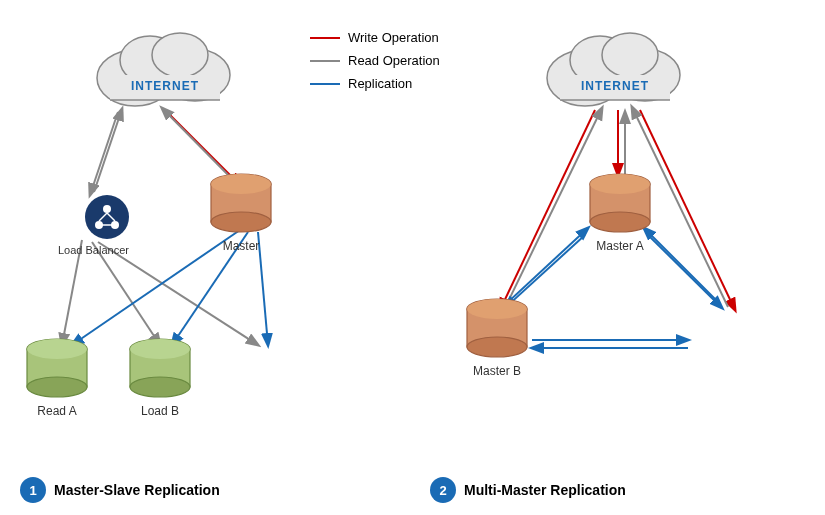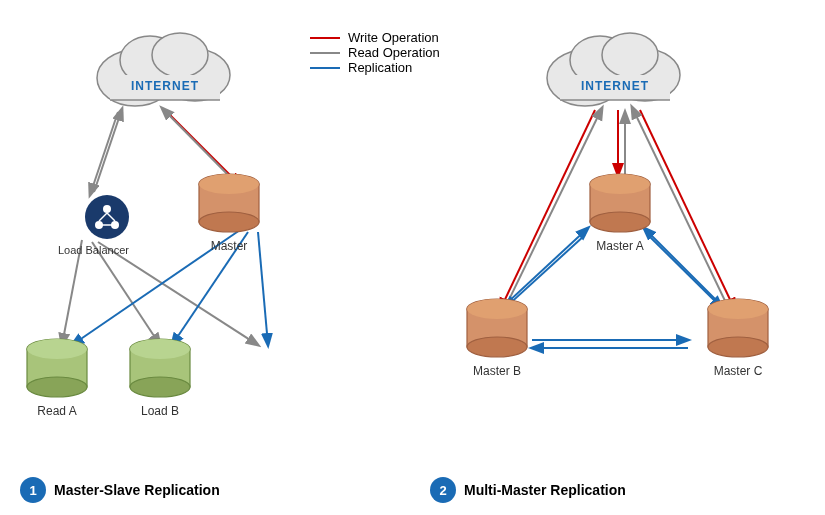--- a/index.html
+++ b/index.html
@@ -33,20 +33,21 @@
       position: relative;
     }
 
     
     .legend {
       position: absolute;
       top: 30px;
       left: 310px;
       display: flex;
       flex-direction: column;
+      gap: 8px;
       z-index: 10;
     }
     .legend-item {
       display: flex;
       align-items: center;
       gap: 8px;
       font-size: 13px;
     }
     .legend-line {
       width: 30px;
@@ -208,21 +209,21 @@
           <circle cx="22" cy="22" r="4" fill="#fff"></circle>
           <line x1="14" y1="10" x2="6" y2="18" stroke="#fff" stroke-width="1.5"></line>
           <line x1="14" y1="10" x2="22" y2="18" stroke="#fff" stroke-width="1.5"></line>
           <line x1="6" y1="22" x2="22" y2="22" stroke="#fff" stroke-width="1.5"></line>
         </svg>
       </div>
       <div class="lb-label">Load
 Balancer</div>
     </div>
 
-    <div class="db-node" style="left:194px; top:170px;">
+    <div class="db-node" style="left:206px; top:170px;">
       <svg width="70" height="65" viewBox="0 0 70 65">
         <ellipse cx="35" cy="14" rx="30" ry="10" fill="#d4926a" stroke="#a06040" stroke-width="1.2"></ellipse>
         <rect x="5" y="14" width="60" height="38" fill="#d4926a" stroke="#a06040" stroke-width="1.2"></rect>
         <ellipse cx="35" cy="52" rx="30" ry="10" fill="#c07850" stroke="#a06040" stroke-width="1.2"></ellipse>
         <ellipse cx="35" cy="14" rx="30" ry="10" fill="#e0a070"></ellipse>
       </svg>
       <div class="db-label">Master</div>
     </div>
 
     <div class="db-node" style="left:22px; top:335px;">
@@ -336,29 +337,20 @@
     <div class="db-node" style="left:52px; top:295px;">
       <svg width="70" height="65" viewBox="0 0 70 65">
         <ellipse cx="35" cy="14" rx="30" ry="10" fill="#d4926a" stroke="#a06040" stroke-width="1.2"></ellipse>
         <rect x="5" y="14" width="60" height="38" fill="#d4926a" stroke="#a06040" stroke-width="1.2"></rect>
         <ellipse cx="35" cy="52" rx="30" ry="10" fill="#c07850" stroke="#a06040" stroke-width="1.2"></ellipse>
         <ellipse cx="35" cy="14" rx="30" ry="10" fill="#e0a070"></ellipse>
       </svg>
       <div class="db-label">Master B</div>
     </div>
 
-    <div class="db-node" style="left:293px; top:295px;">
-      <svg width="70" height="65" viewBox="0 0 70 65">
-        <ellipse cx="35" cy="14" rx="30" ry="10" fill="#d4926a" stroke="#a06040" stroke-width="1.2"></ellipse>
-        <rect x="5" y="14" width="60" height="38" fill="#d4926a" stroke="#a06040" stroke-width="1.2"></rect>
-        <ellipse cx="35" cy="52" rx="30" ry="10" fill="#c07850" stroke="#a06040" stroke-width="1.2"></ellipse>
-        <ellipse cx="35" cy="14" rx="30" ry="10" fill="#e0a070"></ellipse>
-      </svg>
-      <div class="db-label">Master C</div>
-    </div>
 
     <div class="diagram-title" style="left:20px;">
       <div class="title-circle">2</div>
       <span>Multi-Master Replication</span>
     </div>
   </div>
 
 </div>
 
 </body></html>

